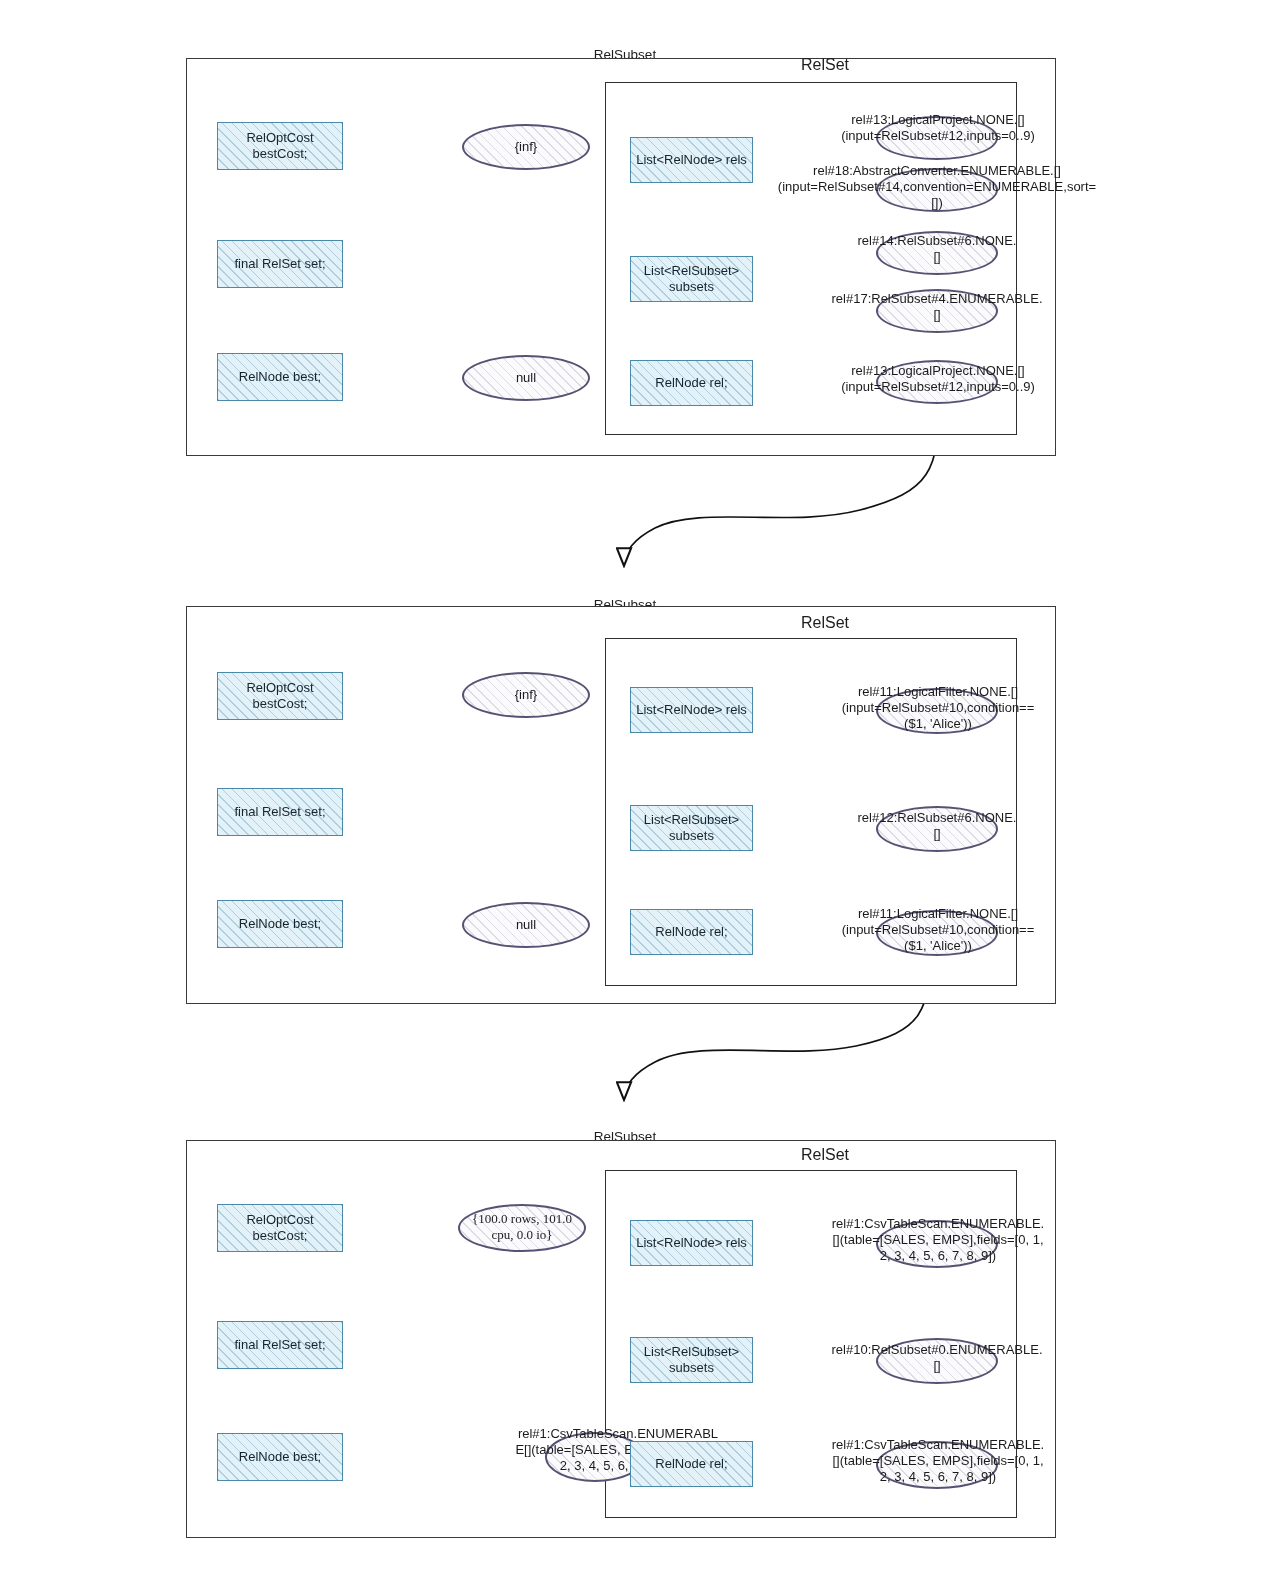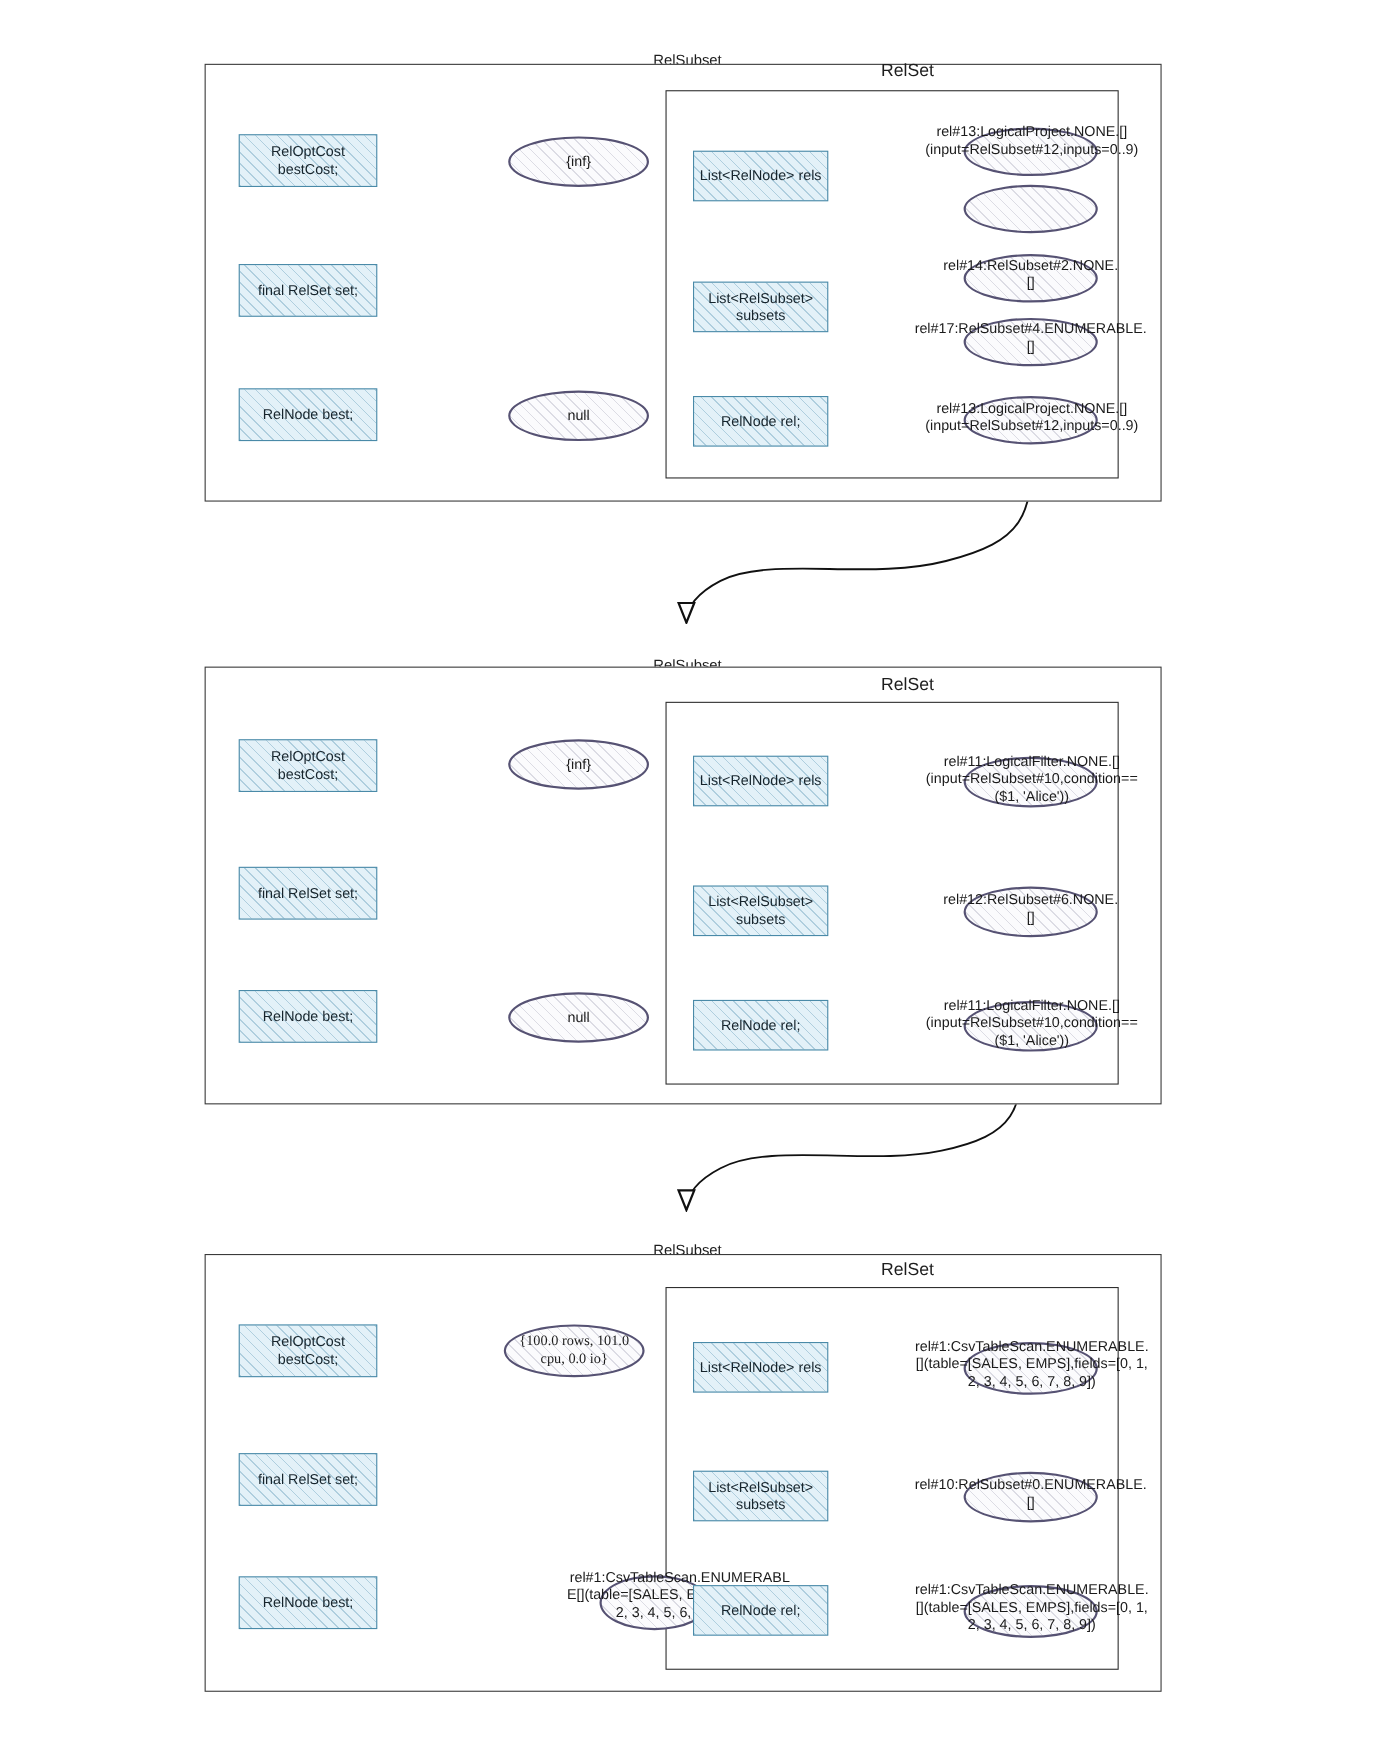--- a/index.html
+++ b/index.html
@@ -151,23 +151,26 @@
   <div class="fbox" style="left: 630px; top: 137px; width: 123px; height: 46px; white-space: pre-line;">List&lt;RelNode&gt; rels</div>
   <div class="fbox" style="left:630px; top:256px; width:123px; height:46px; white-space:pre-line;">List&lt;RelSubset&gt;
 subsets</div>
   <div class="fbox" style="left: 630px; top: 360px; width: 123px; height: 46px; white-space: pre-line;">RelNode rel;</div>
 
   <div class="ell" style="left:876px; top:116px; width:122px; height:44px;"></div>
   <div class="ell-txt" style="left: 832px; top: 112px; width: 212px; white-space: pre-line;">rel#13:LogicalProject.NONE.[]
 (input=RelSubset#12,inputs=0..9)</div>
 
   <div class="ell" style="left:876px; top:168px; width:122px; height:44px;"></div>
+  <div class="ell-txt" style="left: 762px; top: 163px; width: 350px; white-space: pre-line;">rel#18:AbstractConverter.ENUMERABLE.[]
+(input=RelSubset#14,convention=ENUMERABLE,sort=
+[])</div>
 
   <div class="ell" style="left:876px; top:231px; width:122px; height:44px;"></div>
-  <div class="ell-txt" style="left: 844px; top: 233px; width: 186px; white-space: pre-line;">rel#14:RelSubset#2.NONE.
+  <div class="ell-txt" style="left: 844px; top: 233px; width: 186px; white-space: pre-line;">rel#14:RelSubset#6.NONE.
 []</div>
 
   <div class="ell" style="left:876px; top:289px; width:122px; height:44px;"></div>
   <div class="ell-txt" style="left: 828px; top: 291px; width: 218px; white-space: pre-line;">rel#17:RelSubset#4.ENUMERABLE.
 []</div>
 
   <div class="ell" style="left:876px; top:360px; width:122px; height:44px;"></div>
   <div class="ell-txt" style="left: 832px; top: 363px; width: 212px; white-space: pre-line;">rel#13:LogicalProject.NONE.[]
 (input=RelSubset#12,inputs=0..9)</div>
 

